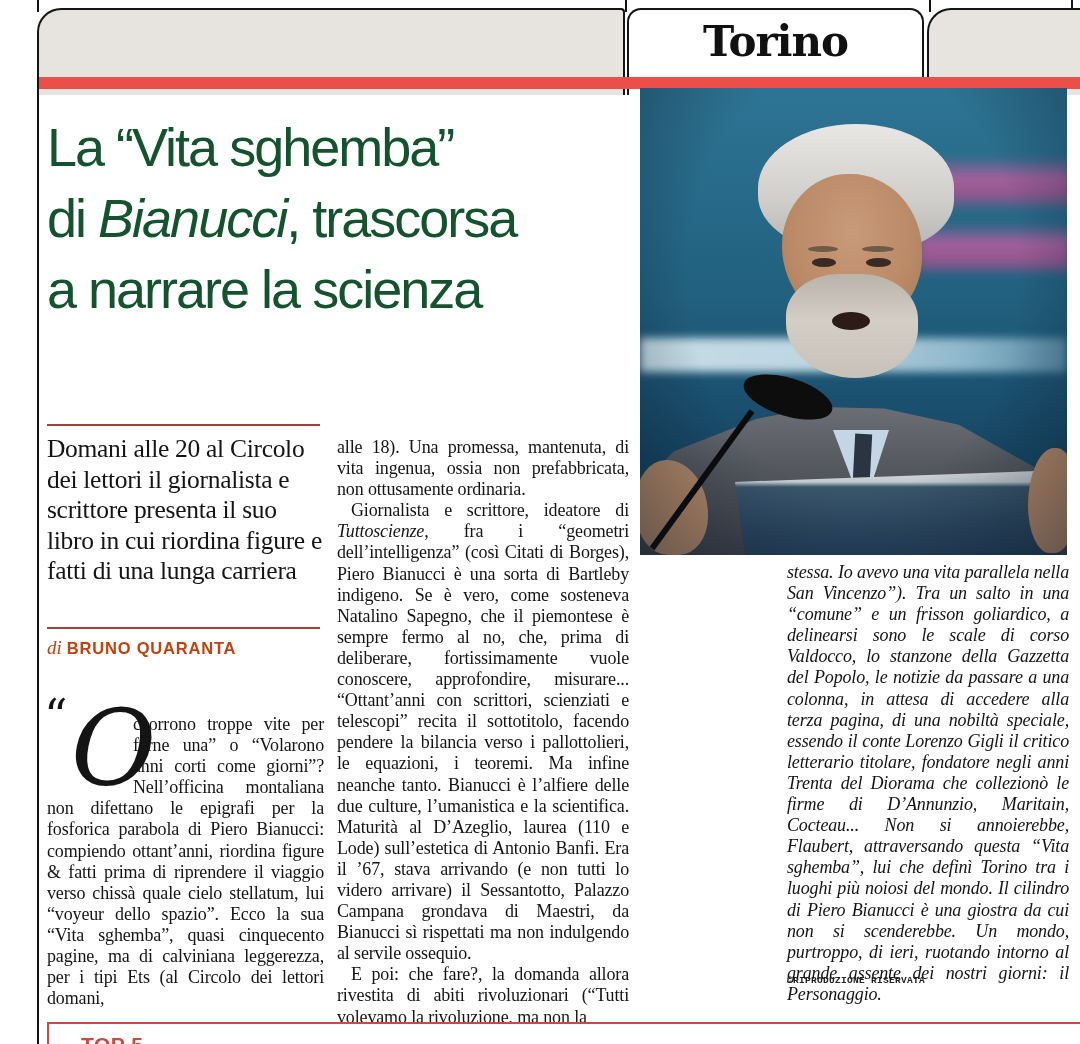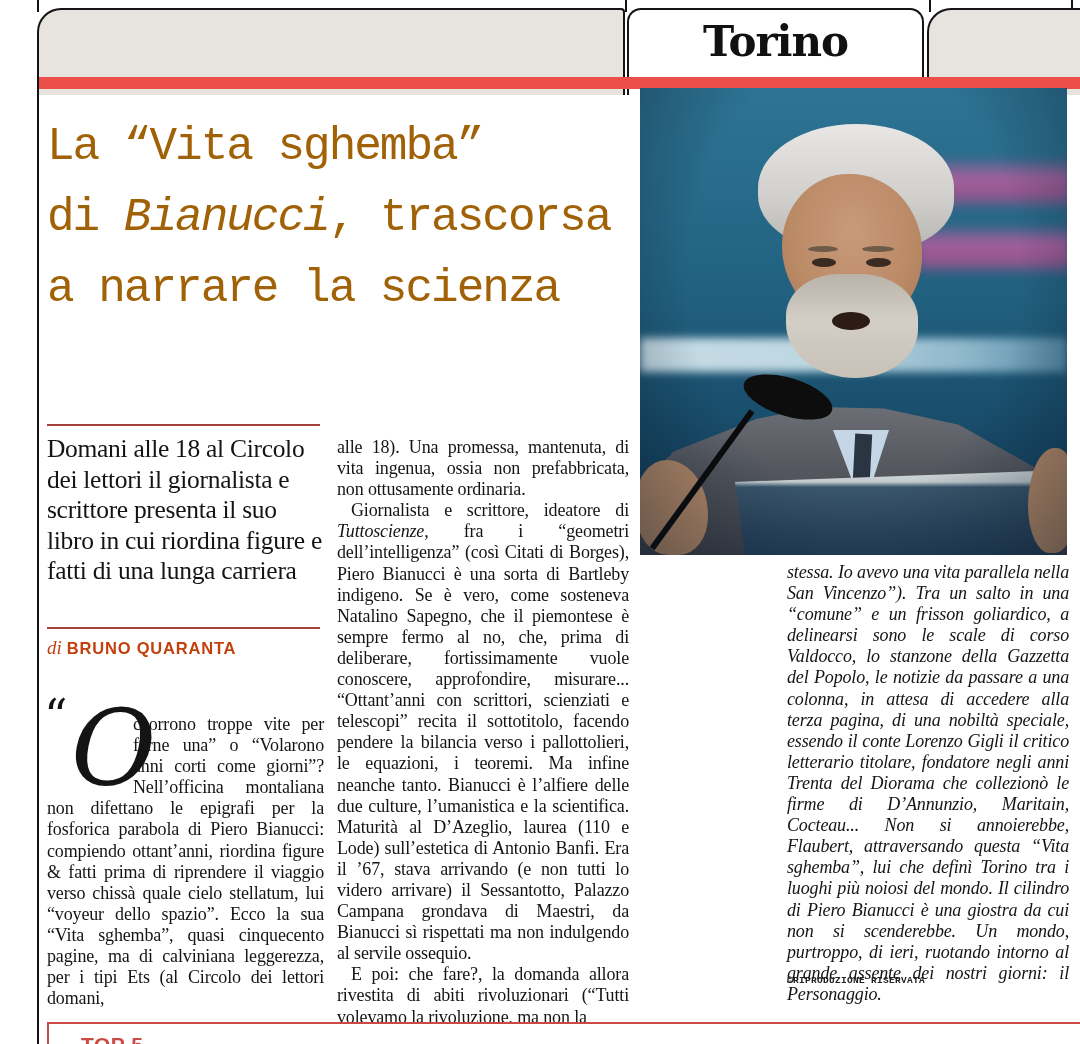--- a/index.html
+++ b/index.html
@@ -12,22 +12,22 @@
   .tab-left{left:37px;width:588px;border-radius:24px 4px 0 0;}
   .tab-right{left:927px;width:200px;border-radius:24px 0 0 0;border-right:none;}
   .tab-center{left:627px;width:297px;background:#ffffff;border:2px solid #141414;border-bottom:none;
               border-radius:14px 14px 0 0;text-align:center;}
   .tab-center .section-label{font-family:"DejaVu Serif", serif;font-weight:bold;font-size:42px;
               line-height:64px;color:#111;letter-spacing:-1px;}
   .red-bar{position:absolute;left:37px;right:0;top:77px;height:12px;background:#ec4e49;}
   .page-left-rule{position:absolute;left:37px;top:77px;bottom:0;width:2px;background:#141414;}
   
   .headline{position:absolute;left:47px;top:112px;width:590px;
-            font-family:Liberation Mono, monospace;font-size:46px;line-height:71px;
-            letter-spacing:-2px;color:#a16207;}
+            font-family:Liberation Sans, sans-serif;font-size:54px;line-height:71px;
+            letter-spacing:-2px;color:#14532d;}
   .headline .script{font-style:italic;}
   
   .red-rule{position:absolute;height:2px;background:#a5403c;}
   .rule-standfirst{left:47px;top:424px;width:273px;}
   .rule-byline{left:47px;top:627px;width:273px;}
   
   .standfirst{position:absolute;left:47px;top:434px;width:282px;font-size:25.5px;
               line-height:30.5px;letter-spacing:-0.3px;color:#141414;}
   .byline{position:absolute;left:47px;top:637px;font-size:19px;color:#c2410c;}
   .byline .prefix{font-style:italic;font-family:"Liberation Serif",serif;margin-right:5px;}
@@ -120,21 +120,21 @@
   <div class="tab tab-gray tab-right"></div>
   <div class="red-bar"></div>
   <div class="page-left-rule"></div>
 
   <h1 class="headline" style="margin:0;font-weight:normal"><span>La “Vita sghemba”</span><br>
     <span>di </span><span class="script">Bianucci</span><span>, trascorsa</span><br>
     <span>a narrare la scienza</span>
   </h1>
 
   <div class="red-rule rule-standfirst"></div>
-  <div class="standfirst">Domani alle 18 al Circolo dei lettori il giornalista e scrittore presenta il suo libro in cui riordina figure e fatti di una lunga carriera</div>
+  <div class="standfirst">Domani alle 20 al Circolo dei lettori il giornalista e scrittore presenta il suo libro in cui riordina figure e fatti di una lunga carriera</div>
   <div class="red-rule rule-byline"></div>
   <div class="byline">
     <span class="prefix">di</span><span class="name">BRUNO QUARANTA</span>
   </div>
 
   <div class="bodycol col1">
     <p>
       <span class="dropcap">
           <span class="dq">“</span>
           <span class="letter">O</span>

